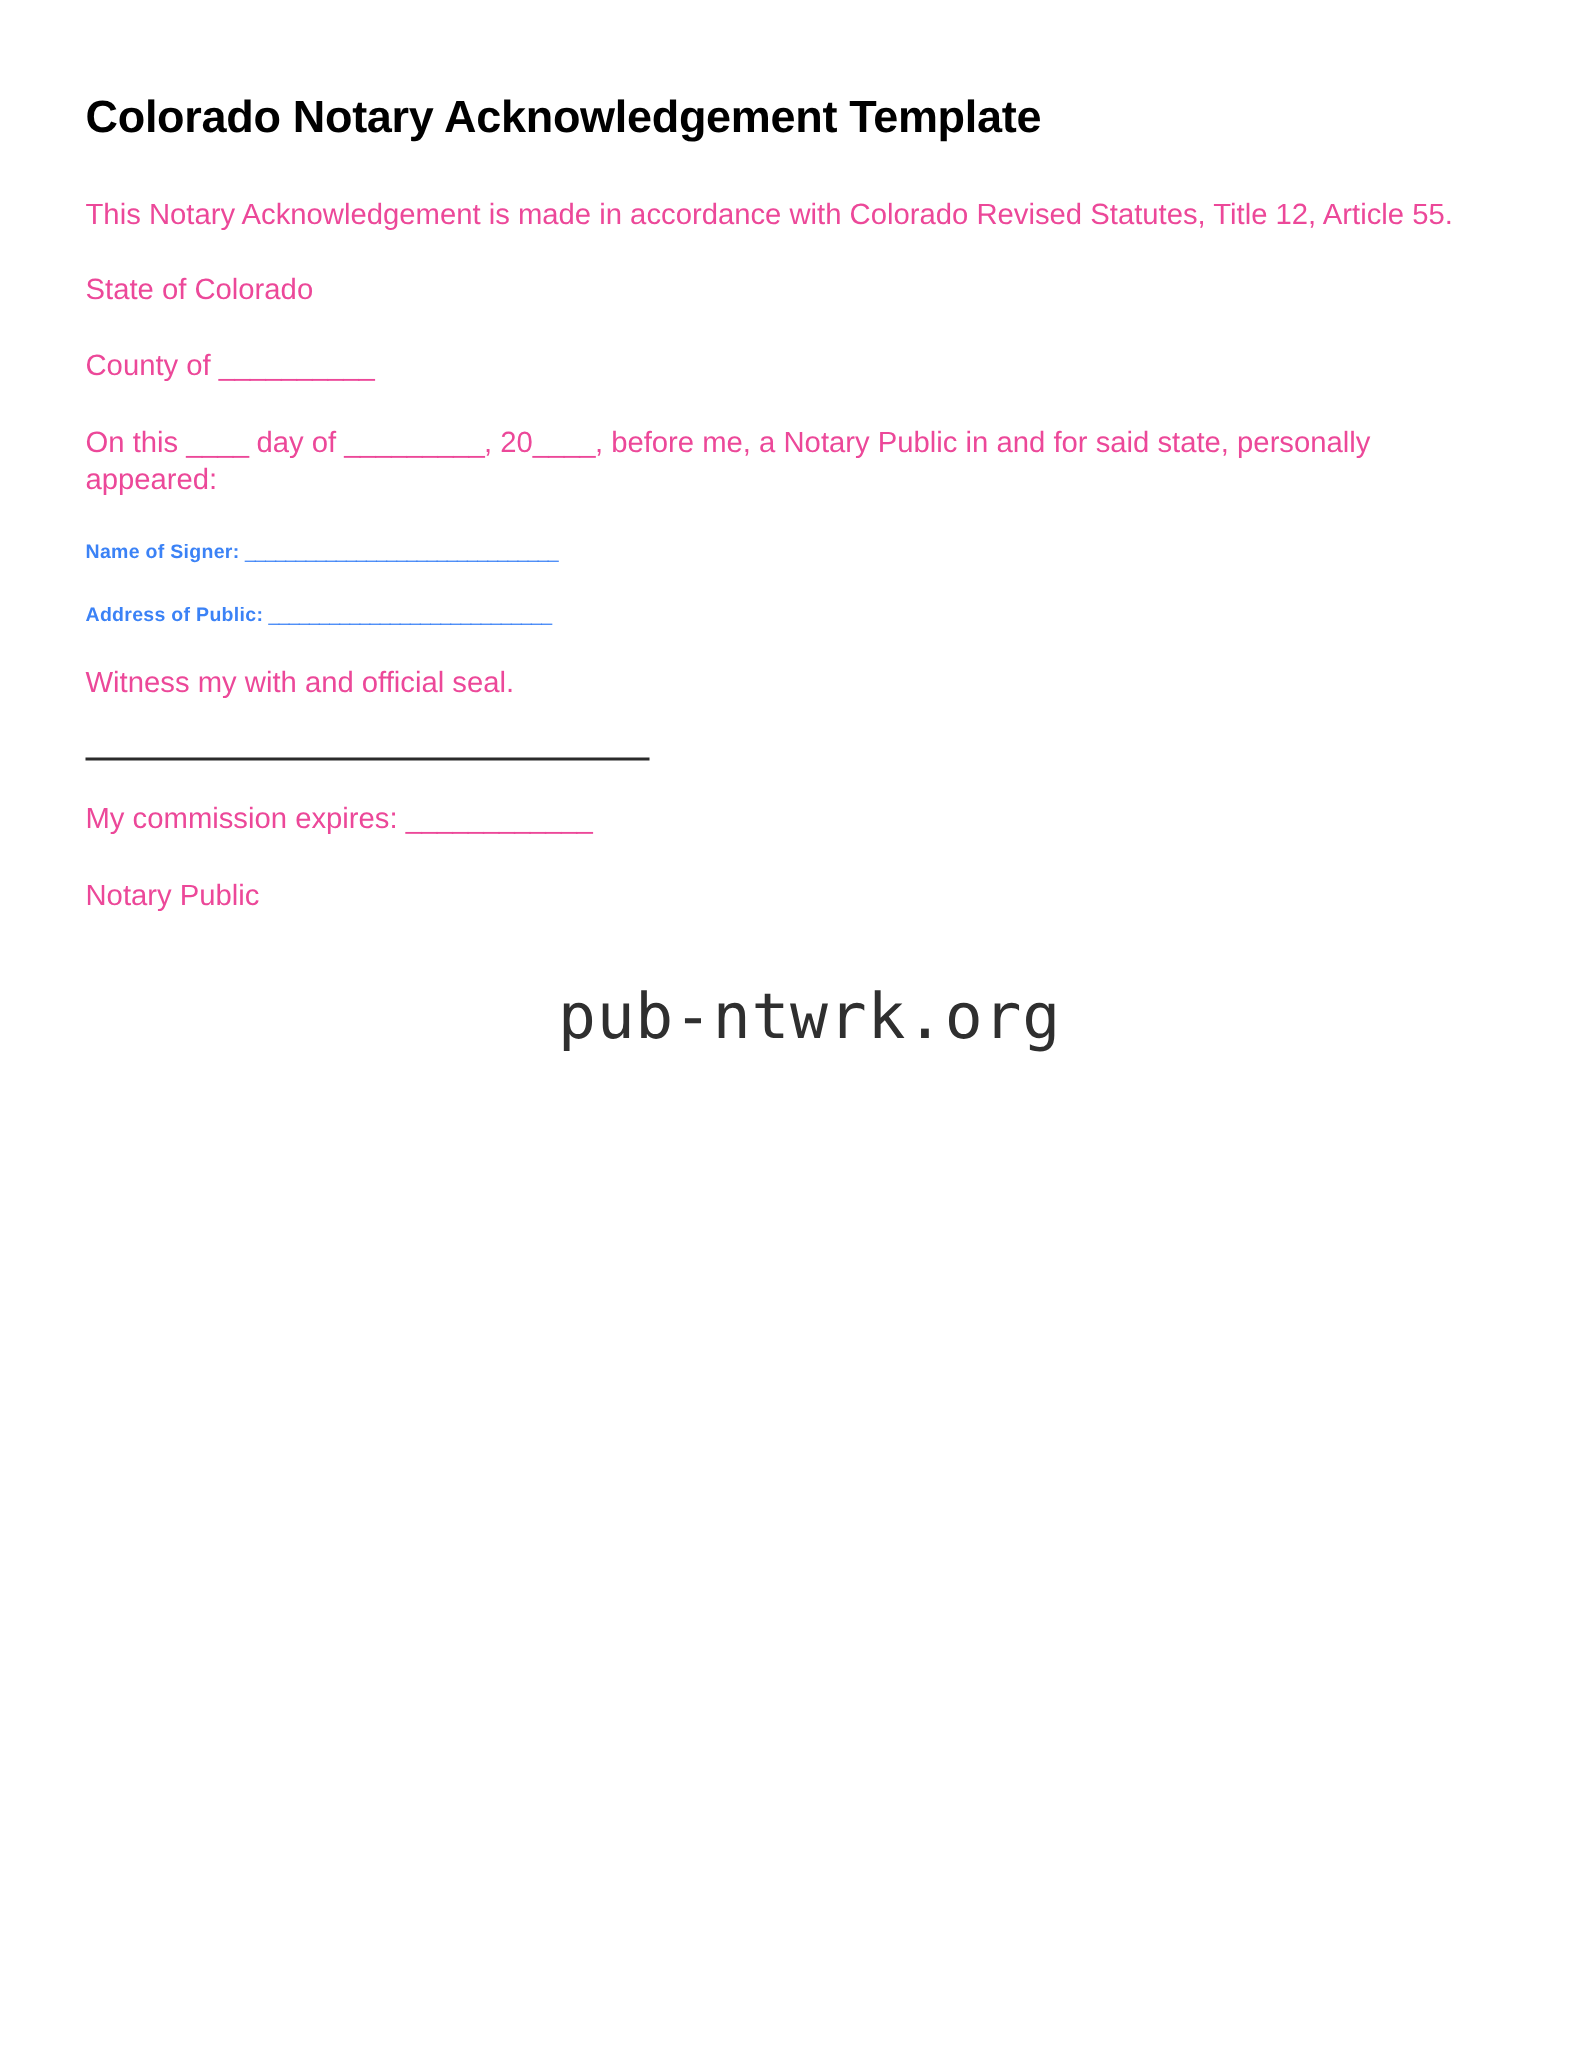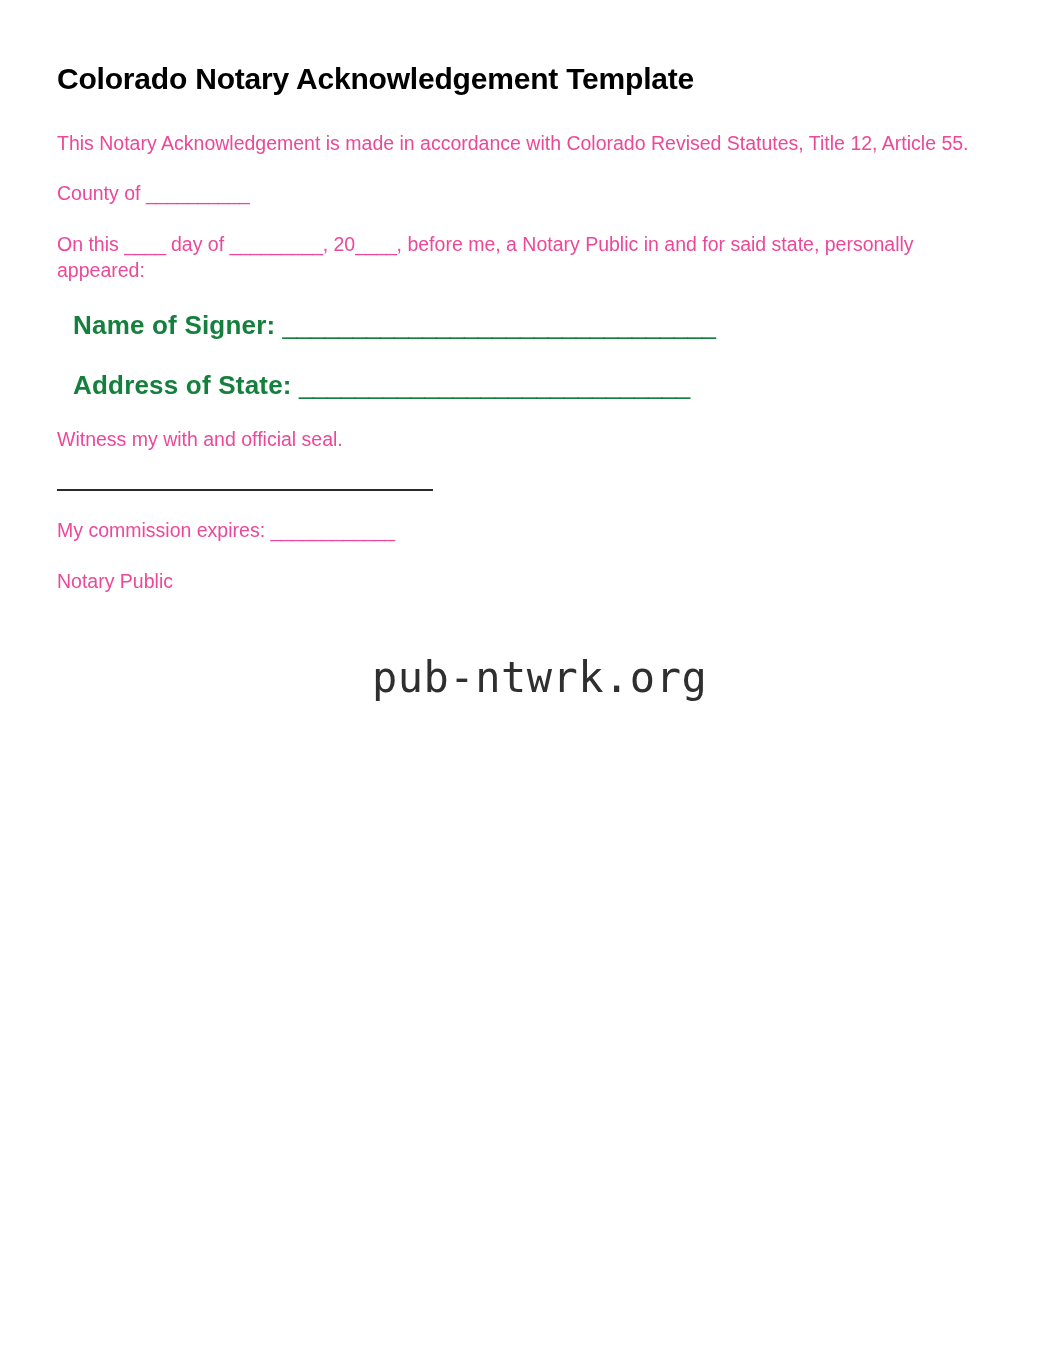--- a/index.html
+++ b/index.html
@@ -43,24 +43,24 @@
   }
 
   .para {
     font-size: 19.5px;
     line-height: 1.32;
     margin: 0 0 25px 0;
     color: #ec4899;
   }
 
   .label-line {
-    font-size: 26px;
+    font-size: 13px;
     line-height: 1.32;
-    margin: 0 0 25px 16px;
-    color: #15803d;
+    margin: 0 0 25px 0;
+    color: #3b82f6;
     white-space: nowrap;
   }
 
   .label-line .lbl {
     font-weight: bold;
     letter-spacing: 0.2px;
   }
 
   .blank {
     letter-spacing: -0.5px;
@@ -95,28 +95,29 @@
 <body>
 
 <div class="page">
 
   <div class="content">
 
     <h1 class="doc-title">Colorado Notary Acknowledgement Template</h1>
 
     <p class="para para-narrow">This Notary Acknowledgement is made in accordance with Colorado Revised Statutes, Title 12, Article 55.</p>
 
+    <p class="para">State of Colorado</p>
 
     <p class="para"><span>County of </span><span class="blank">__________</span></p>
 
     <p class="para para-narrow"><span>On this </span><span class="blank">____</span><span> day of </span><span class="blank">_________</span><span>, 20</span><span class="blank">____</span><span>, before me, a Notary Public in and for said state, personally appeared:</span></p>
 
     <p class="label-line"><span class="lbl">Name of Signer:</span> <span class="blank">_______________________________</span></p>
 
-    <p class="label-line"><span class="lbl">Address of State:</span> <span class="blank">____________________________</span></p>
+    <p class="label-line"><span class="lbl">Address of Public:</span> <span class="blank">____________________________</span></p>
 
 
     <p class="para">Witness my with and official seal.</p>
 
     <div class="sig-rule"></div>
 
     <p class="para"><span>My commission expires: </span><span class="blank">____________</span></p>
 
     <p class="para">Notary Public</p>
 

